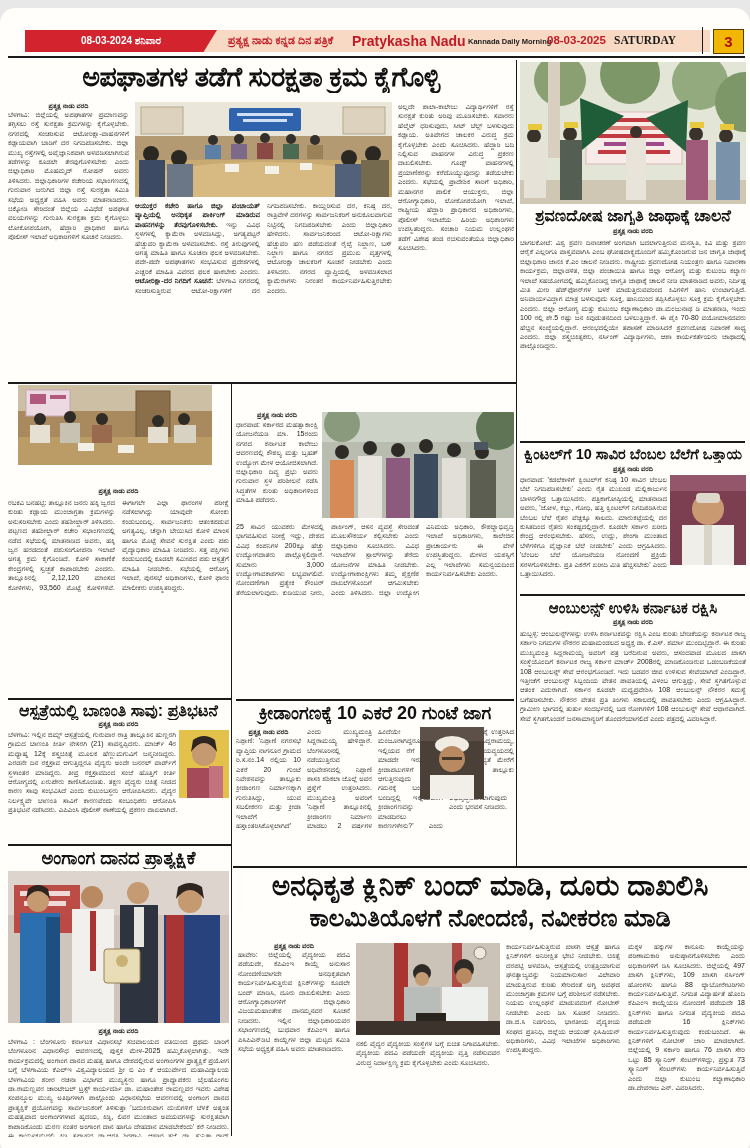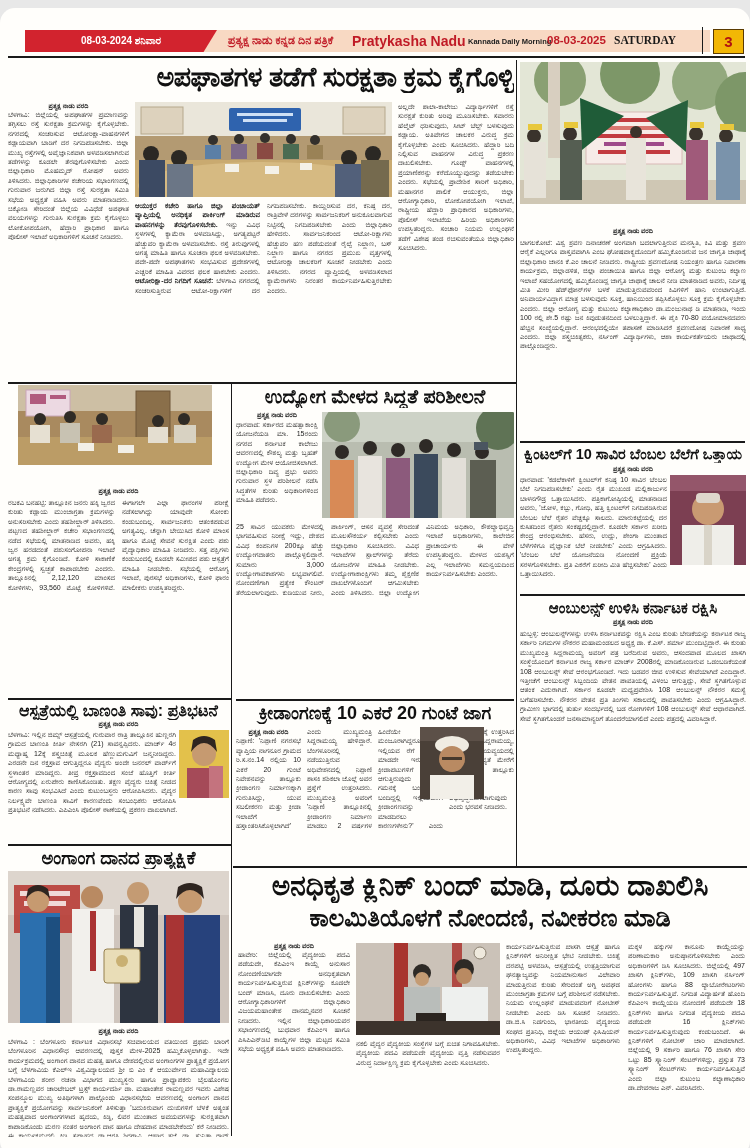--- a/index.html
+++ b/index.html
@@ -6,21 +6,21 @@
   .page{position:relative;width:750px;height:1148px;background:#fffefb;margin:8px auto;
         font-family:"Liberation Sans","DejaVu Sans",sans-serif;color:#111;overflow:hidden;border-radius:15px;}
   .abs{position:absolute;}
   .ribbon{background:#d2232e;color:#fff;font-weight:bold;font-size:10px;line-height:22px;
           text-align:center;clip-path:polygon(0 0,100% 0,93% 100%,0 100%);}
   .band{background:#f8d9c3;}
   .pgbox{background:#f2b705;border:1.5px solid #5a3a00;color:#b01212;font-weight:bold;
          font-size:15px;text-align:center;line-height:23px;}
   .hrule{background:#1a1a1a;height:1.5px;}
   .vrule{background:#1a1a1a;width:1px;}
-  .h-main{font-size:27px;font-weight:900;text-align:right;white-space:nowrap;overflow:hidden;letter-spacing:-0.5px;}
+  .h-main{font-size:27px;font-weight:900;text-align:center;white-space:nowrap;overflow:hidden;letter-spacing:-0.5px;}
   .h-sec{font-weight:900;text-align:center;white-space:nowrap;overflow:hidden;}
   .by{font-size:6.5px;font-weight:bold;text-align:center;color:#222;}
   .bd{font-size:7px;line-height:9.4px;text-align:justify;overflow:hidden;color:#1c1c1c;}
   .bd b{font-weight:bold;}
   .c2{column-count:2;column-gap:7px;}
   .c3{column-count:3;column-gap:7px;}
   .c4{column-count:4;column-gap:6px;}
   .photo{display:block;}
   .mast-kn{color:#c01b26;font-weight:bold;font-size:11px;}
   .mast-en{color:#c01b26;font-weight:bold;font-size:14px;font-family:"Liberation Sans",sans-serif;}
@@ -135,20 +135,21 @@
     <rect x="8" y="62" width="14" height="6" fill="#e8c83c"></rect>
       <rect x="44" y="60" width="14" height="6" fill="#e8c83c"></rect>
       <rect x="170" y="60" width="14" height="6" fill="#e8c83c"></rect>
       <rect x="200" y="62" width="14" height="6" fill="#e8c83c"></rect>
     <rect x="4" y="80" width="22" height="56" fill="#e6e2d8"></rect>
       <rect x="40" y="78" width="22" height="60" fill="#555e52"></rect>
       <rect x="106" y="76" width="20" height="62" fill="#e8e4da"></rect>
       <rect x="166" y="78" width="22" height="60" fill="#a05a7a"></rect>
       <rect x="196" y="80" width="24" height="58" fill="#7a93ab"></rect>
   </svg>
+  <div class="abs h-sec" style="left:520px;top:199px;width:226px;font-size:16px;">ಶ್ರವಣದೋಷ ಜಾಗೃತಿ ಜಾಥಾಕ್ಕೆ ಚಾಲನೆ</div>
   <div class="abs by" style="left:520px;top:219px;width:226px;">ಪ್ರತ್ಯಕ್ಷ ನಾಡು ವರದಿ</div>
   <div class="abs bd" style="left:520px;top:230px;width:226px;height:200px;">ಬಾಗಲಕೋಟೆ: ವಿಶ್ವ ಶ್ರವಣ ದಿನಾಚರಣೆ ಅಂಗವಾಗಿ ಬದಲಾಗುತ್ತಿರುವ ಮನಸ್ಥಿತಿ, ಕಿವಿ ಮತ್ತು ಶ್ರವಣ ಆರೈಕೆ ಎಲ್ಲರಿಗೂ ವಾಸ್ತವವಾಗಿಸಿ ಎಂಬ ಘೋಷವಾಕ್ಯದೊಂದಿಗೆ ಹಮ್ಮಿಕೊಂಡಿರುವ ಜನ ಜಾಗೃತಿ ಜಾಥಾಕ್ಕೆ ಜಿಲ್ಲಾಧಿಕಾರಿ ಜಾನಕಿ ಕೆ.ಎಂ ಚಾಲನೆ ನೀಡಿದರು. ರಾಷ್ಟ್ರೀಯ ಶ್ರವಣದೋಷ ನಿಯಂತ್ರಣ ಹಾಗೂ ನಿವಾರಣಾ ಕಾರ್ಯಕ್ರಮ, ಜಿಲ್ಲಾಡಳಿತ, ಜಿಲ್ಲಾ ಪಂಚಾಯಿತಿ ಹಾಗೂ ಜಿಲ್ಲಾ ಆರೋಗ್ಯ ಮತ್ತು ಕುಟುಂಬ ಕಲ್ಯಾಣ ಇಲಾಖೆ ಸಹಯೋಗದಲ್ಲಿ ಹಮ್ಮಿಕೊಂಡಿದ್ದ ಜಾಗೃತಿ ಜಾಥಾಕ್ಕೆ ಚಾಲನೆ ನೀಡಿ ಮಾತನಾಡಿದ ಅವರು, ನಿರ್ದಿಷ್ಟ ಮಿತಿ ಮೀರಿ ಹೆಡ್‌ಫೋನ್‌ಗಳ ಬಳಕೆ ಮಾಡುತ್ತಿರುವವರಿಂದ ಕಿವಿಗಳಿಗೆ ಹಾನಿ ಉಂಟಾಗುತ್ತಿದೆ. ಅನಿವಾರ್ಯವಿದ್ದಾಗ ಮಾತ್ರ ಬಳಸುವುದು ಸೂಕ್ತ, ಹಾನಿಯಿಂದ ತಪ್ಪಿಸಿಕೊಳ್ಳಲು ಸೂಕ್ತ ಕ್ರಮ ಕೈಗೊಳ್ಳಬೇಕು ಎಂದರು. ಜಿಲ್ಲಾ ಆರೋಗ್ಯ ಮತ್ತು ಕುಟುಂಬ ಕಲ್ಯಾಣಾಧಿಕಾರಿ ಡಾ.ಮಂಜುನಾಥ ಡಿ ಮಾತನಾಡಿ, ಇಂದು 100 ರಲ್ಲಿ ಶೇ.5 ರಷ್ಟು ಜನ ಕಿವುಡುತನದಿಂದ ಬಳಲುತ್ತಿದ್ದಾರೆ. ಈ ಪೈಕಿ 70-80 ವಯೋಮಾನದವರು ಹೆಚ್ಚಿನ ಸಂಖ್ಯೆಯಲ್ಲಿದ್ದಾರೆ. ಆರಂಭದಲ್ಲಿಯೇ ತಪಾಸಣೆ ಮಾಡಿಸಿದರೆ ಶ್ರವಣದೋಷ ನಿವಾರಣೆ ಸಾಧ್ಯ ಎಂದರು. ಜಿಲ್ಲಾ ಶಸ್ತ್ರಚಿಕಿತ್ಸಕರು, ನರ್ಸಿಂಗ್ ವಿದ್ಯಾರ್ಥಿಗಳು, ಆಶಾ ಕಾರ್ಯಕರ್ತೆಯರು ಜಾಥಾದಲ್ಲಿ ಪಾಲ್ಗೊಂಡಿದ್ದರು.</div>
 
   <div class="abs h-sec" style="left:520px;top:438px;width:226px;font-size:14.5px;">ಕ್ವಿಂಟಲ್‌ಗೆ 10 ಸಾವಿರ ಬೆಂಬಲ ಬೆಲೆಗೆ ಒತ್ತಾಯ</div>
   <div class="abs by" style="left:520px;top:457px;width:226px;">ಪ್ರತ್ಯಕ್ಷ ನಾಡು ವರದಿ</div>
   <div class="abs bd" style="left:520px;top:467px;width:226px;height:117px;">
     <svg class="float-r photo" width="76" height="90" viewBox="0 0 76 90">
       <rect width="76" height="90" fill="#7c3f52"></rect>
       <rect y="0" width="76" height="16" fill="#94566a"></rect>
       <circle cx="38" cy="34" r="16" fill="#c99a72"></circle>
@@ -222,21 +223,20 @@
     <circle cx="182" cy="30" r="12" fill="#c69a70"></circle>
       <path d="M168 28 q14 -18 28 0 l-2 -12 q-12 -8 -24 0 z" fill="#2e2520"></path>
     <rect x="156" y="44" width="56" height="108" fill="#27427c"></rect>
       <rect x="158" y="44" width="18" height="108" fill="#a83434"></rect>
     <rect x="96" y="78" width="36" height="34" rx="3" fill="#e9ddb7" stroke="#96804f"></rect>
     <circle cx="114" cy="90" r="6" fill="#c9b073"></circle>
   </svg>
   <div class="abs by" style="left:8px;top:1019px;width:221px;">ಪ್ರತ್ಯಕ್ಷ ನಾಡು ವರದಿ</div>
   <div class="abs bd" style="left:8px;top:1029px;width:221px;height:100px;">ಬೆಳಗಾವಿ : ಬೆಂಗಳೂರು ಕರ್ನಾಟಕ ವಿಧಾನಸಭೆ ಸಚಿವಾಲಯದ ವತಿಯಿಂದ ಪ್ರಥಮ ಬಾರಿಗೆ ಬೆಂಗಳೂರಿನ ವಿಧಾನಸೌಧ ಆವರಣದಲ್ಲಿ ಪುಸ್ತಕ ಮೇಳ-2025 ಹಮ್ಮಿಕೊಳ್ಳಲಾಗಿತ್ತು. ಇದೇ ಕಾರ್ಯಕ್ರಮದಲ್ಲಿ ಅಂಗಾಂಗ ದಾನದ ಮಹತ್ವ ಹಾಗೂ ದೇಶದಲ್ಲಿರುವ ಅಂಗಾಂಗಗಳ ಪ್ರಾತ್ಯಕ್ಷಿಕೆ ಪ್ರಯೋಗ ಬಗ್ಗೆ ಬೆಳಗಾವಿಯ ಕೆಎಲ್‌ಇ ವಿಶ್ವವಿದ್ಯಾಲಯದ ಶ್ರೀ ಬಿ ಎಂ ಕೆ ಆಯುರ್ವೇದ ಮಹಾವಿದ್ಯಾಲಯ ಬೆಳಗಾವಿಯ ಶರೀರ ರಚನಾ ವಿಭಾಗದ ಮುಖ್ಯಸ್ಥರು ಹಾಗೂ ಪ್ರಾಧ್ಯಾಪಕರು ಬೈಲಹೊಂಗಲ ಡಾ.ರಾಮಣ್ಣವರ ಚಾರಿಟೇಬಲ್ ಟ್ರಸ್ಟ್ ಕಾರ್ಯದರ್ಶಿ ಡಾ. ಮಹಾಂತೇಶ ರಾಮಣ್ಣವರ ಇವರು ವಿಶೇಷ ಸಂಪನ್ಮೂಲ ಮುಖ್ಯ ಅತಿಥಿಗಳಾಗಿ ಪಾಲ್ಗೊಂಡು ವಿಧಾನಸಭೆಯ ಆವರಣದಲ್ಲಿ ಅಂಗಾಂಗ ದಾನದ ಪ್ರಾತ್ಯಕ್ಷಿಕೆ ಪ್ರಯೋಗವನ್ನು ಸಾರ್ವಜನಿಕರಿಗೆ ತಿಳಿಸುತ್ತಾ 'ಬದುಕಿರುವಾಗ ದುಃಖಿಗಳಿಗೆ ಬೆಳಕೆ ಅತ್ಯಂತ ಮಹತ್ವವಾದ ಅಂಗಾಂಗಗಳಾದ ಹೃದಯ, ಕಿಡ್ನಿ, ಲಿವರ ಮುಂತಾದ ಅವಯವಗಳನ್ನು ಸುರಕ್ಷಿತವಾಗಿ ಕಾಪಾಡಿಕೊಂಡು ಮರಣ ನಂತರ ಅಂಗಾಂಗ ದಾನ ಹಾಗೂ ದೇಹದಾನ ಮಾಡಬೇಕೆಂದು' ಕರೆ ನೀಡಿದರು. ಈ ಕಾರ್ಯಕ್ರಮದಲ್ಲಿ ಕಿಡ್ನಿ ಸಪ್ತಾಹದ ಡಾ.ಆರತಿ ಶಿರಗಾವಿ, ಆಹಾರ ತಜ್ಞೆ ಡಾ. ಸುನಿತಾ ರಾವ್ ಉಪಸ್ಥಿತರಿದ್ದರು. ಡಾ. ಮಹಾಂತೇಶ ರಾಮಣ್ಣವರ ಅವರನ್ನು ಕರ್ನಾಟಕ ವಿಧಾನಸಭೆ ಸಚಿವಾಲಯದ ಕಾರ್ಯದರ್ಶಿ ಎಂ.ಕೆ. ವಿಶಾಲಾಕ್ಷಿ ಪ್ರಮಾಣ ಪತ್ರ ನೀಡಿ ಗೌರವಿಸಿದರು.</div>
 
-  <div class="abs h-sec" style="left:236px;top:378px;width:278px;font-size:19px;">ಉದ್ಯೋಗ ಮೇಳದ ಸಿದ್ಧತೆ ಪರಿಶೀಲನೆ</div>
   <div class="abs by" style="left:236px;top:403px;width:82px;">ಪ್ರತ್ಯಕ್ಷ ನಾಡು ವರದಿ</div>
   <div class="abs bd" style="left:236px;top:412px;width:82px;height:98px;">ಧಾರವಾಡ: ಸರ್ಕಾರದ ಮಹತ್ವಾಕಾಂಕ್ಷಿ ಯೋಜನೆಯಡಿ ಮಾ. 15ರಂದು ನಗರದ ಕರ್ನಾಟಕ ಕಾಲೇಜು ಆವರಣದಲ್ಲಿ ಕೌಶಲ್ಯ ಮತ್ತು ಬೃಹತ್ ಉದ್ಯೋಗ ಮೇಳ ಆಯೋಜಿಸಲಾಗಿದೆ. ಜಿಲ್ಲಾಧಿಕಾರಿ ದಿವ್ಯ ಪ್ರಭು ಅವರು ಗುರುವಾರ ಸ್ಥಳ ಪರಿಶೀಲನೆ ನಡೆಸಿ ಸಿದ್ಧತೆಗಳ ಕುರಿತು ಅಧಿಕಾರಿಗಳಿಂದ ಮಾಹಿತಿ ಪಡೆದರು.</div>
   <svg class="abs photo" style="left:322px;top:404px;" width="192" height="106" viewBox="0 0 192 106" preserveAspectRatio="none">
     <rect width="192" height="106" fill="#b9bdb0"></rect>
     <rect width="192" height="30" fill="#cdd2c6"></rect>
     <circle cx="176" cy="16" r="22" fill="#5f7355"></circle>
       <circle cx="20" cy="12" r="18" fill="#8a9a7c"></circle>
     <g fill="#2e2a26">
       <circle cx="20" cy="40" r="7"></circle>
         <circle cx="48" cy="36" r="7"></circle>

